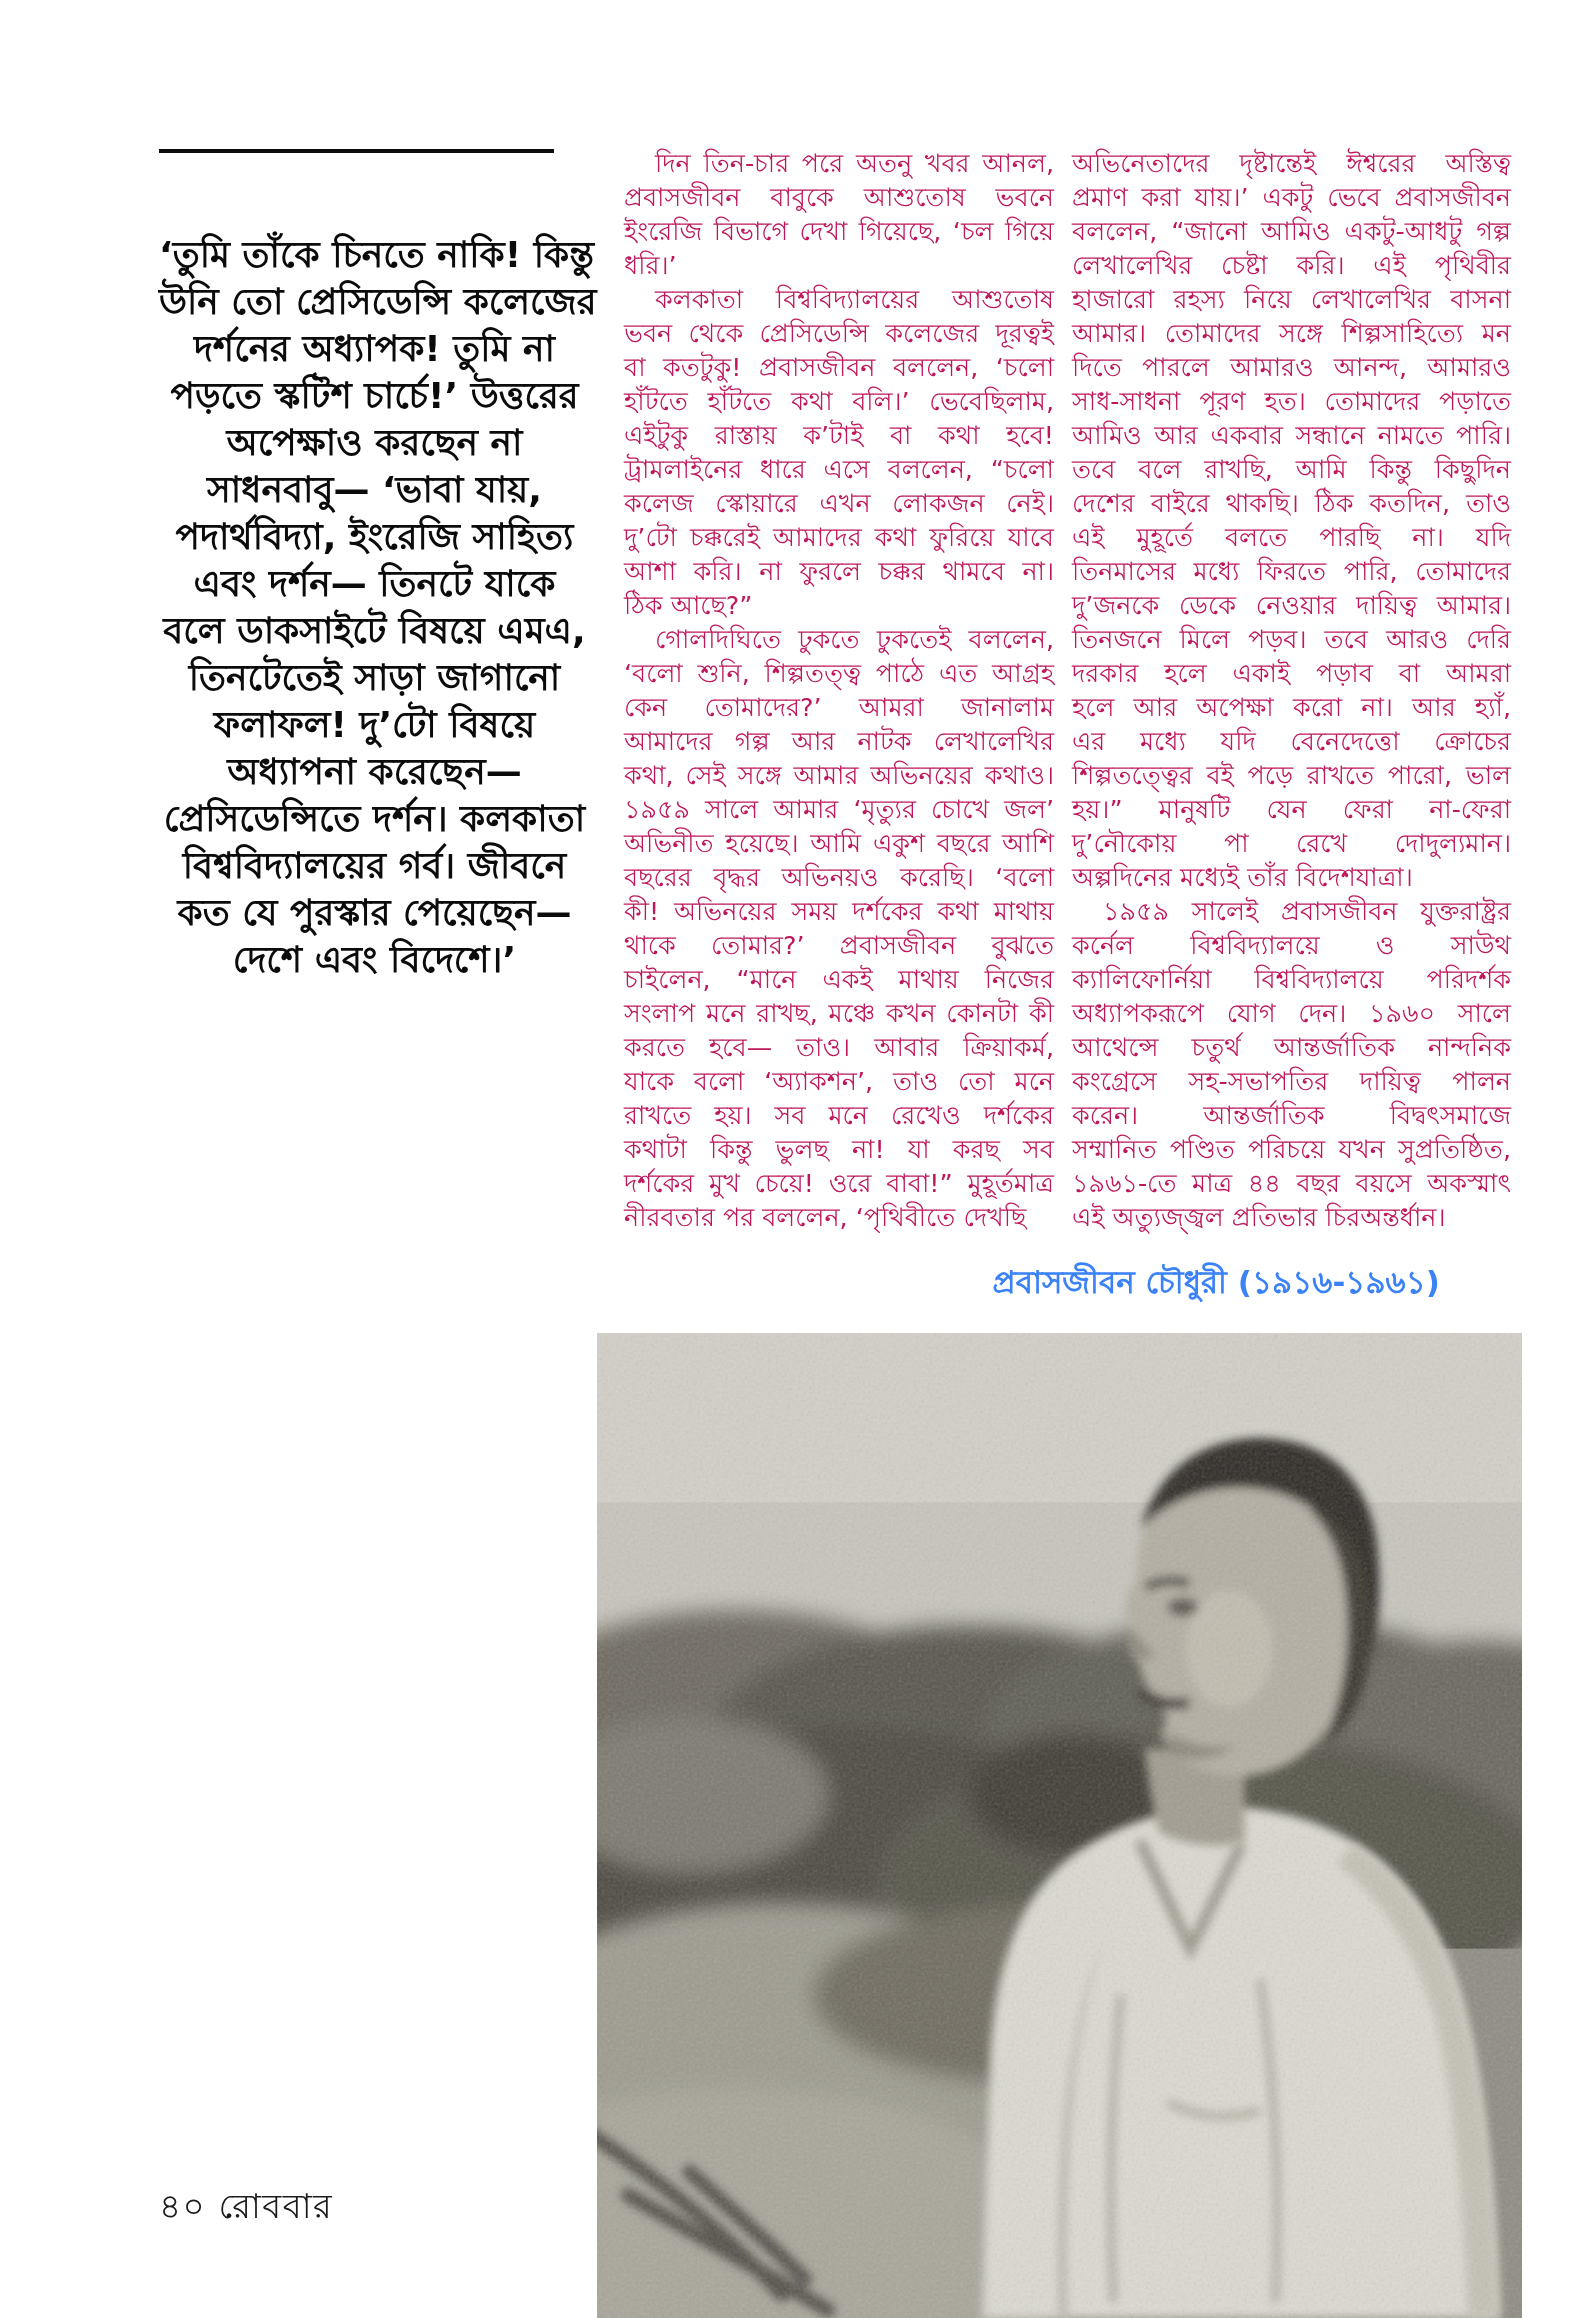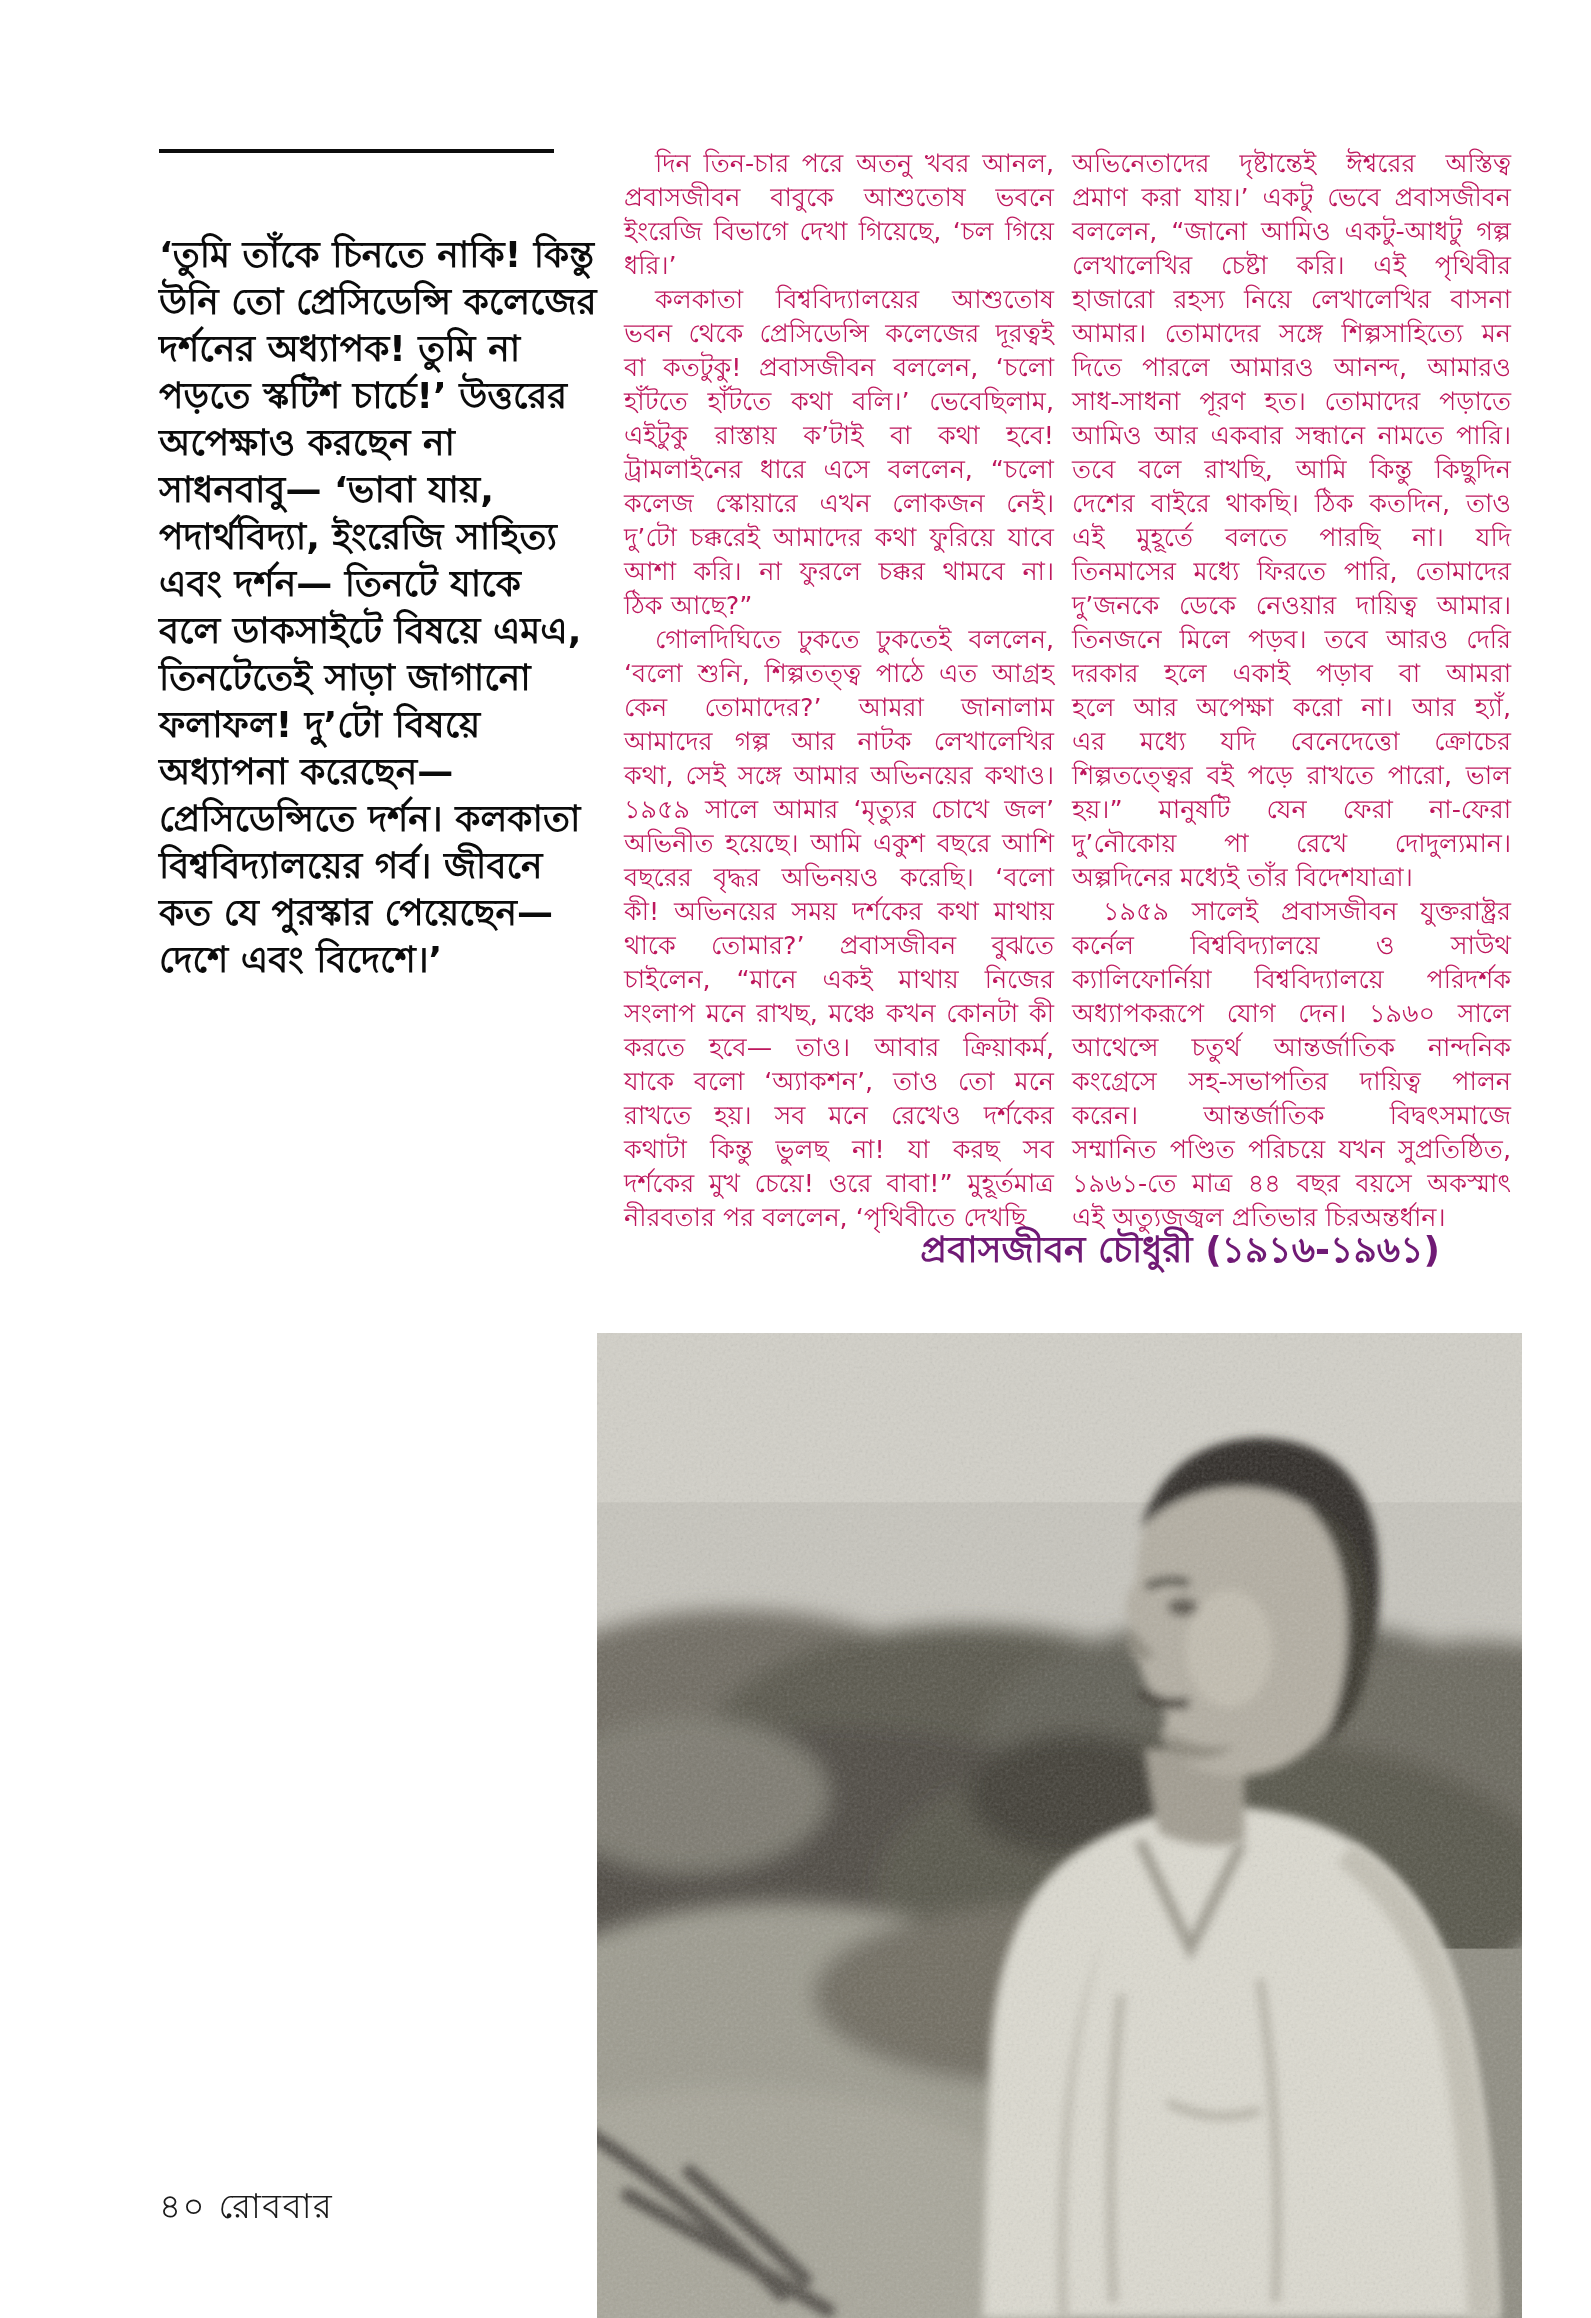--- a/index.html
+++ b/index.html
@@ -13,37 +13,37 @@
   }
   
   #top-rule{
     position:absolute;left:159px;top:149px;width:395px;height:3.8px;
     background:#0d0d0d;
   }
   
   #pull-quote{
     position:absolute;left:159px;top:231px;width:431px;
     font-size:36px;line-height:47px;font-weight:bold;
-    letter-spacing:0px;color:#0b0b0b;
+    letter-spacing:0px;color:#0b0b0b;text-align:center;
   }
   #pull-quote .pq-line{white-space:nowrap;}
   
   .body-col{
     position:absolute;top:146px;
     font-size:25.4px;line-height:34px;color:#be185d;
   }
   #col-middle{left:624px;width:430px;}
   #col-right{left:1072px;width:439px;}
   .line{text-align:justify;text-align-last:justify;}
   .line.last{text-align-last:left;}
   .line.indent{text-indent:31px;}
   
   #photo-caption{
-    position:absolute;left:893px;top:1222px;width:547px;
-    text-align:right;font-weight:bold;font-size:36px;color:#701a75;
+    position:absolute;left:893px;top:1258px;width:547px;
+    text-align:right;font-weight:bold;font-size:31px;color:#3b82f6;
   }
   
   #portrait{
     position:absolute;left:597px;top:1333px;width:925px;height:985px;
     background:#b9b7b0;
   }
   #portrait svg{display:block;width:100%;height:100%;}
   
   #footer{
     position:absolute;left:159px;top:2180px;

